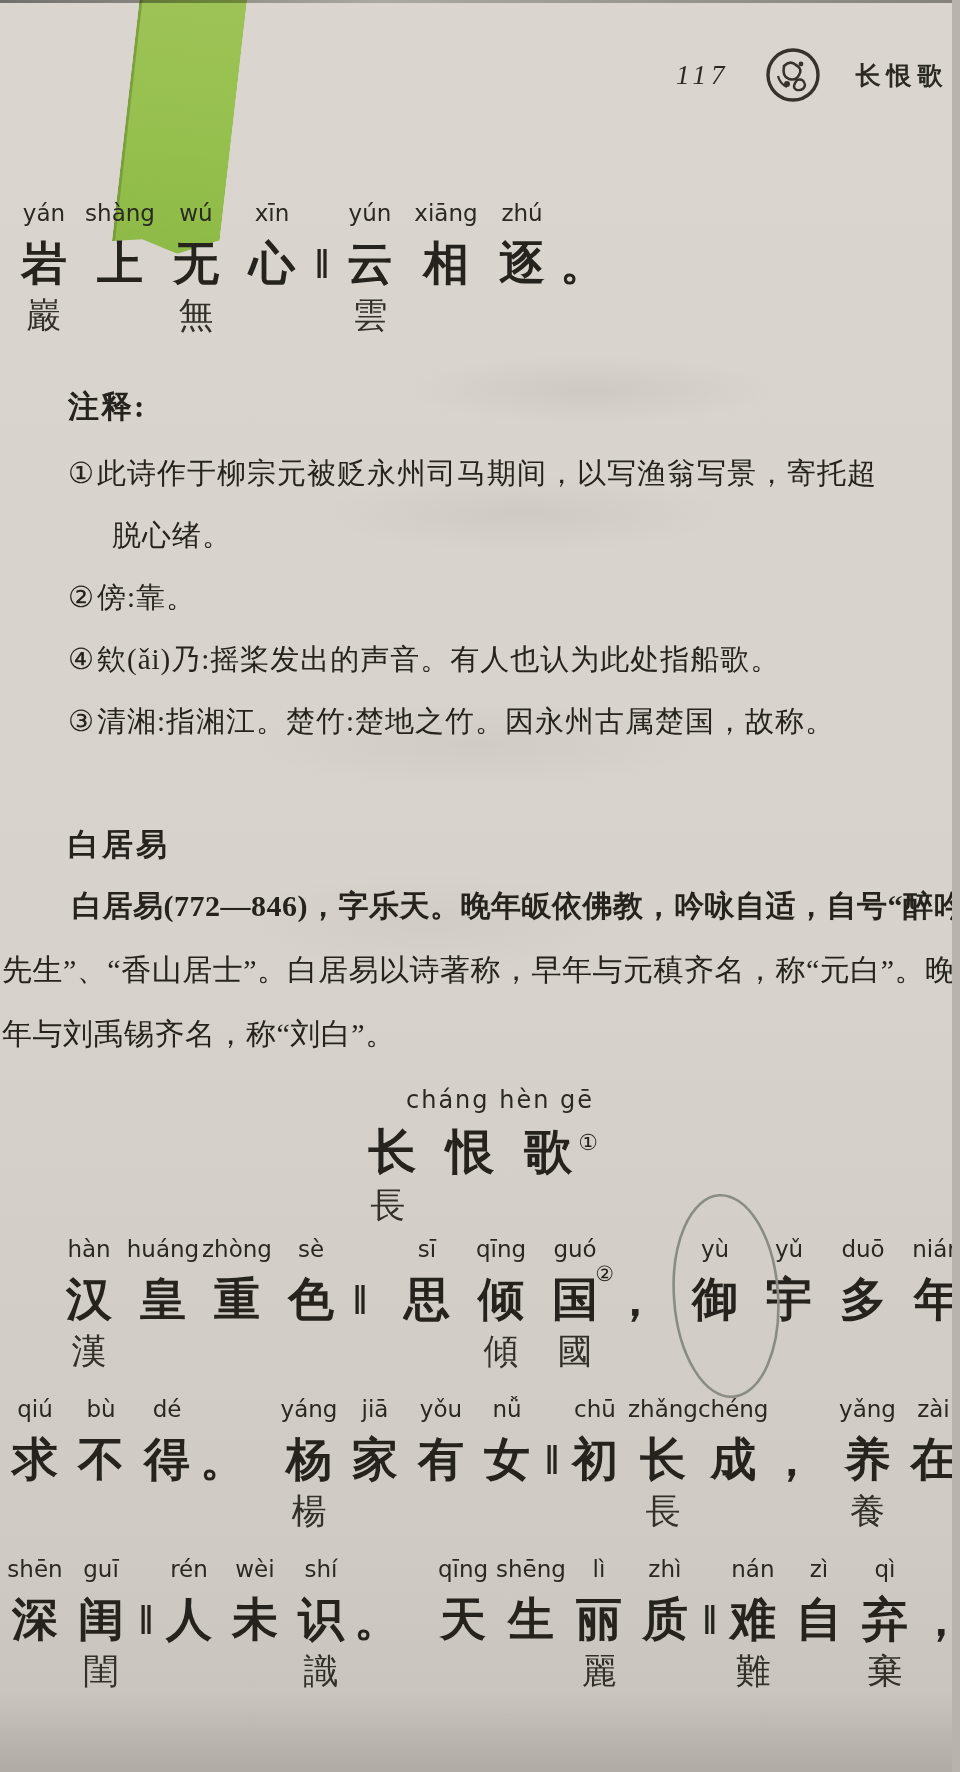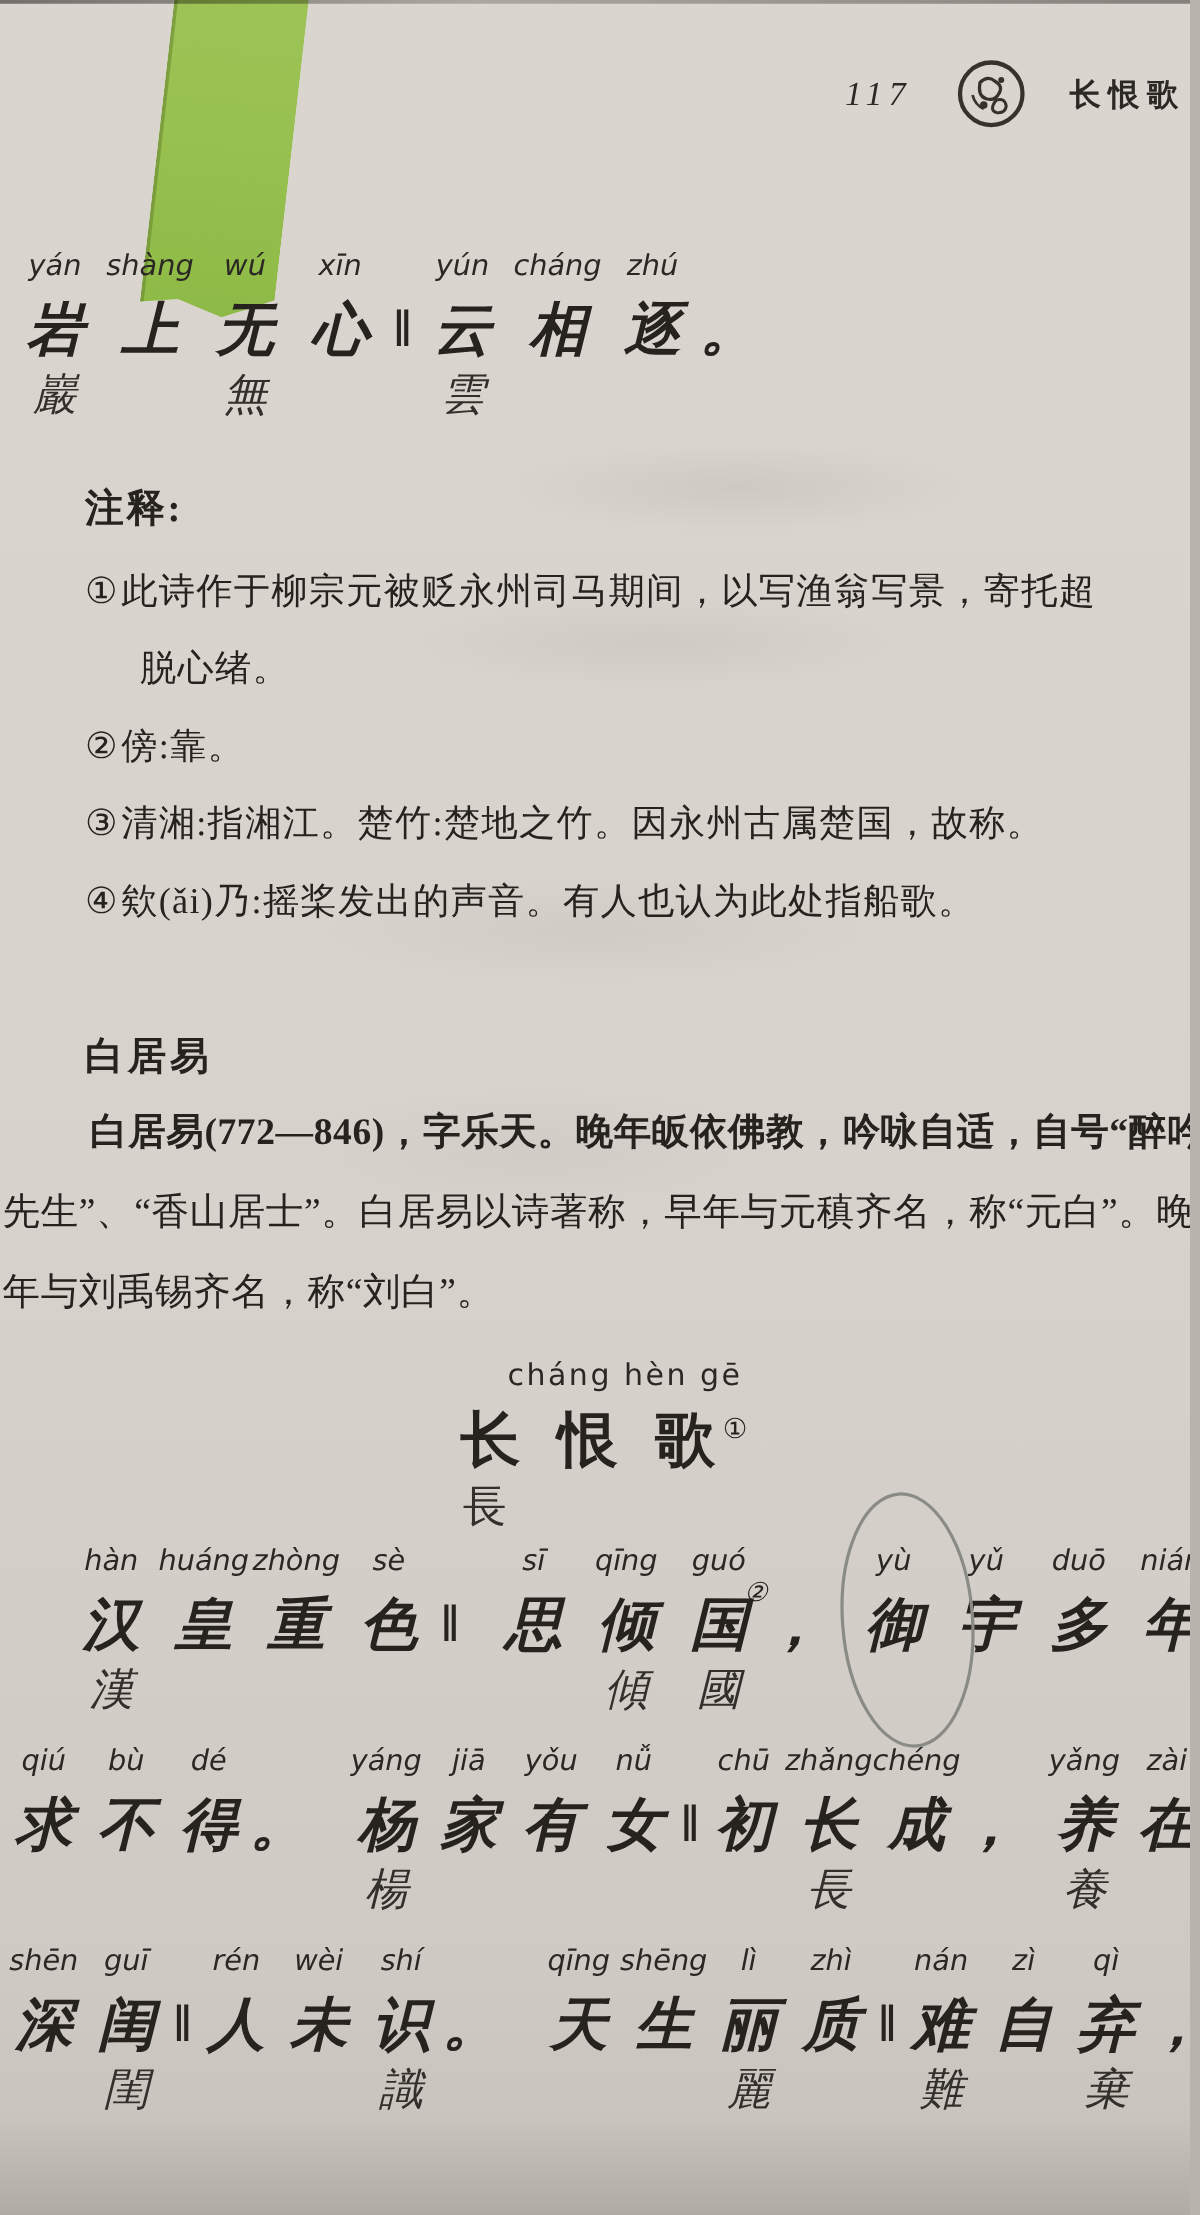--- a/index.html
+++ b/index.html
@@ -24,21 +24,21 @@
     border-left:3px solid rgba(110,150,40,.55);
     mix-blend-mode:multiply;opacity:.92;
     clip-path:polygon(0 0,100% 0,100% 93%,62% 100%,28% 96%,0 98%);
   }
   
   .page-header{position:absolute;left:676px;top:46px;display:flex;align-items:center;gap:34px;}
   .pagenum{font-size:27px;font-style:italic;letter-spacing:5px;color:#2c2925;}
   .seal{width:58px;height:58px;display:block;}
   .running-title{font-size:25px;font-weight:700;letter-spacing:6px;color:#2c2925;}
   
-  .poem-line{position:absolute;display:flex;align-items:flex-end;font-style:italic;}
+  .poem-line{position:absolute;display:flex;align-items:flex-end;}
   .cell{display:flex;flex-direction:column;align-items:center;}
   .cell .py{height:38px;font-size:23px;line-height:34px;white-space:nowrap;
     font-family:"DejaVu Sans","Liberation Sans",sans-serif;color:#2b2824;}
   .cell .ch{position:relative;height:60px;display:flex;align-items:center;justify-content:center;}
   .cell .chx{font-size:46px;line-height:56px;font-weight:600;}
   .cell .sup{position:absolute;top:-8px;right:-16px;font-size:21px;font-weight:400;}
   .cell .var{height:46px;font-size:35px;line-height:44px;font-weight:500;color:#33302b;}
   .cell.caes .chx{font-size:42px;font-weight:700;letter-spacing:-2px;}
   .cell.punct .chx{font-weight:600;}
   .line-top .cell.char{min-width:76px;}
@@ -144,21 +144,21 @@
       <div class="cell char">
         <span class="py">yún</span>
         <span class="ch">
           <span class="chx">云</span>
           <span class="sup"></span>
         </span>
         <span class="var">雲</span>
       </div>
 
       <div class="cell char">
-        <span class="py">cháng</span>
+        <span class="py">xiāng</span>
         <span class="ch">
           <span class="chx">相</span>
           <span class="sup"></span>
         </span>
         <span class="var"></span>
       </div>
 
       <div class="cell char">
         <span class="py">zhú</span>
         <span class="ch">
@@ -181,23 +181,23 @@
   <section class="notes">
     <h3>注释:</h3>
     <div>
 
         <p class="note-line"><span class="nlabel">①</span><span>此诗作于柳宗元被贬永州司马期间，以写渔翁写景，寄托超</span></p>
 
         <p class="note-line" style="margin-left: 42px;"><span class="nlabel"></span><span>脱心绪。</span></p>
 
         <p class="note-line"><span class="nlabel">②</span><span>傍:靠。</span></p>
 
+        <p class="note-line"><span class="nlabel">④</span><span>欸(ǎi)乃:摇桨发出的声音。有人也认为此处指船歌。</span></p>
+
         <p class="note-line"><span class="nlabel">③</span><span>清湘:指湘江。楚竹:楚地之竹。因永州古属楚国，故称。</span></p>
-
-        <p class="note-line"><span class="nlabel">④</span><span>欸(ǎi)乃:摇桨发出的声音。有人也认为此处指船歌。</span></p>
       </div>
   </section>
 
   <h3 class="author-heading">白居易</h3>
   <section class="bio">
 
       <p class="bio-line" style="margin-left: 70px; font-weight: bold;"><span>白居易(772—846)，字乐天。晚年皈依佛教，吟咏自适，自号“醉吟</span></p>
 
       <p class="bio-line"><span>先生”、“香山居士”。白居易以诗著称，早年与元稹齐名，称“元白”。晚</span></p>
 

